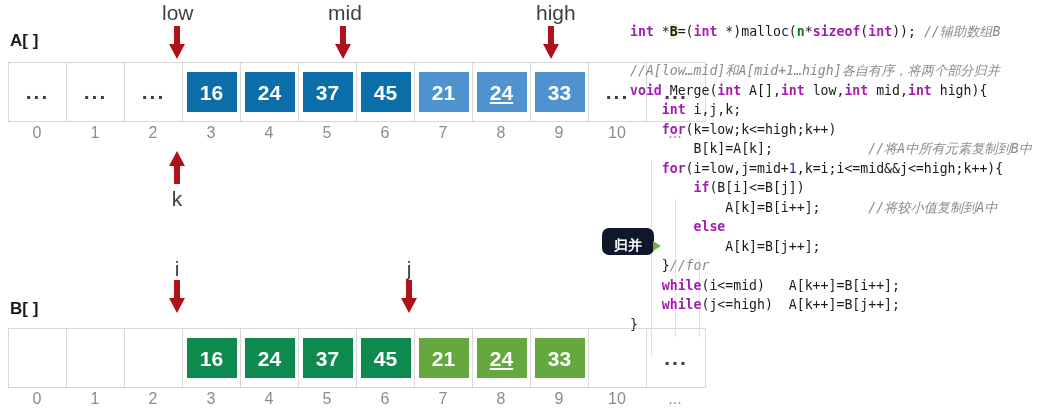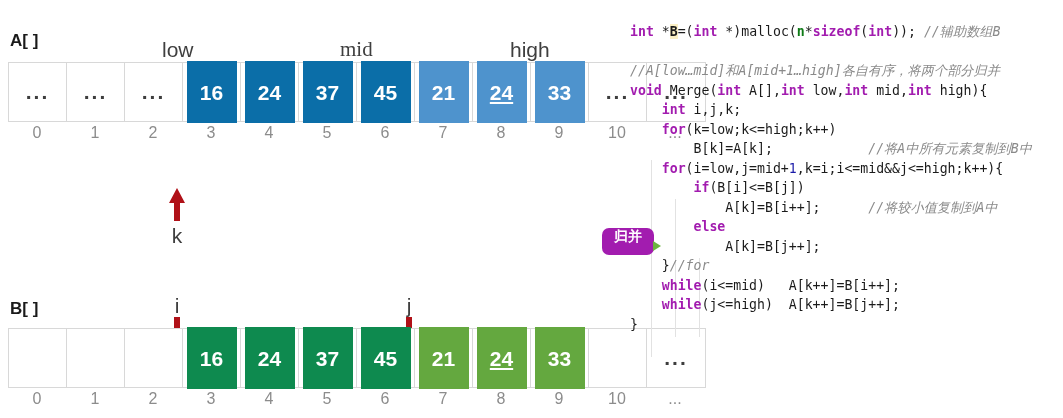--- a/index.html
+++ b/index.html
@@ -29,42 +29,42 @@
   }
   .cell{
     width:58px;height:58px;
     border-right:1px solid #d8d8d8;
     box-sizing:border-box;
     display:flex;align-items:center;justify-content:center;
     position:relative;
   }
   .cell:last-child{border-right:none;}
   .chip{
-    width:50px;height:62px;
+    width:50px;height:40px;
     display:flex;align-items:center;justify-content:center;
     color:#ffffff;
     font-size:21px;font-weight:bold;
     line-height:1;
   }
   .chip.blue-dark{background:#0b6ea8;}
   .chip.blue-light{background:#4e93cd;}
   .chip.green-dark{background:#0e8a4f;}
   .chip.green-light{background:#64a83f;}
   .chip.u{text-decoration:underline;text-underline-offset:2px;}
   .dots{color:#3d3d3d;font-size:21px;font-weight:bold;letter-spacing:2px;line-height:0.6;}
 
   .idx-row{position:absolute;display:flex;}
   .idx{
     width:58px;text-align:center;
     color:#8c8c8c;font-size:16px;
     font-family:"Liberation Sans","DejaVu Sans",sans-serif;
   }
 
   
-  .ptr{position:absolute;width:30px;text-align:center;margin-top:37px;}
+  .ptr{position:absolute;width:30px;text-align:center;}
   .ptr .ptxt{
     color:#3f3f3f;font-size:21px;line-height:1;white-space:nowrap;
   }
   .arrow-down{position:absolute;left:0;top:0;width:30px;height:34px;}
   .arrow-up{position:absolute;left:0;top:0;width:30px;height:34px;}
 
   
   .code{
     position:absolute;
     left:630px;top:22px;
@@ -87,23 +87,23 @@
   .guide{
     position:absolute;
     width:1px;background:#e2e2e2;
   }
 
   
   .badge{
     position:absolute;
     left:602px;top:228px;
     width:52px;height:27px;
-    background:#a21caf;
+    background:#0f172a;
     border-radius:7px;
-    display:flex;align-items:flex-start;justify-content:center;
+    display:flex;align-items:flex-end;justify-content:center;
     color:#ffffff;font-size:14px;font-weight:bold;
     font-family:"Liberation Sans","DejaVu Sans",sans-serif;
   }
   .badge .tail{
     position:absolute;right:-7px;top:13px;
     width:0;height:0;
     border-top:5px solid transparent;
     border-bottom:5px solid transparent;
     border-left:8px solid #6cb33f;
   }
@@ -115,28 +115,28 @@
 
   <div class="arr-label" style="left:10px;top:31px;">A[ ]</div>
 
   <div class="ptr" style="left:162px;top:2px;">
     <div class="ptxt">low</div>
     <svg class="arrow-down" viewBox="0 0 30 34" style="top:24px;">
       <rect x="12" y="0" width="6" height="20" fill="#b01118"></rect>
       <polygon points="7,18 23,18 15,33" fill="#b01118"></polygon>
     </svg>
   </div>
-  <div class="ptr" style="left:340px;top:2px;font-family:Liberation Serif, serif;">
+  <div class="ptr" style="left:328px;top:2px;">
     <div class="ptxt">mid</div>
     <svg class="arrow-down" viewBox="0 0 30 34" style="top:24px;">
       <rect x="12" y="0" width="6" height="20" fill="#b01118"></rect>
       <polygon points="7,18 23,18 15,33" fill="#b01118"></polygon>
     </svg>
   </div>
-  <div class="ptr" style="left:510px;top:2px;">
+  <div class="ptr" style="left:536px;top:2px;">
     <div class="ptxt">high</div>
     <svg class="arrow-down" viewBox="0 0 30 34" style="top:24px;">
       <rect x="12" y="0" width="6" height="20" fill="#b01118"></rect>
       <polygon points="7,18 23,18 15,33" fill="#b01118"></polygon>
     </svg>
   </div>
 
   <div class="grid" style="left:8px;top:62px;">
       <div class="cell">
         <div class="dots">...</div>

